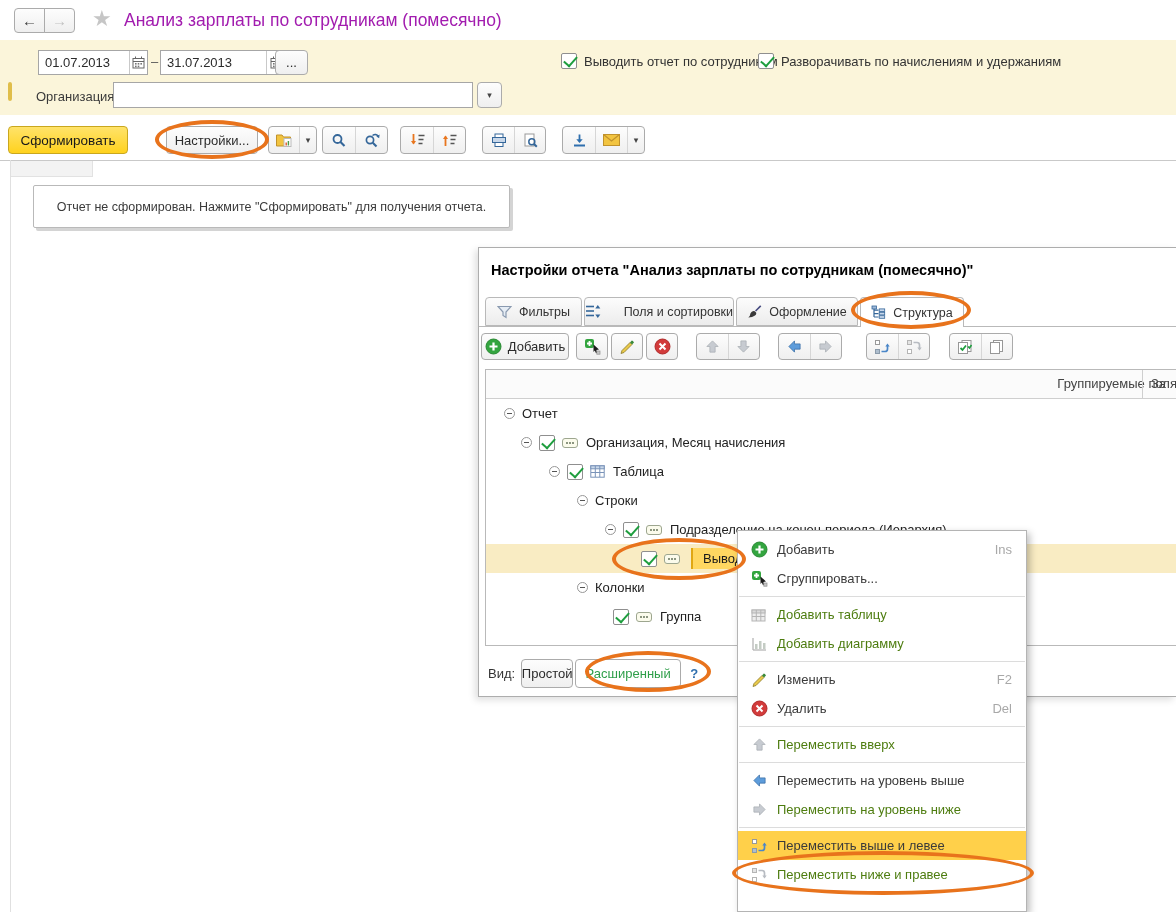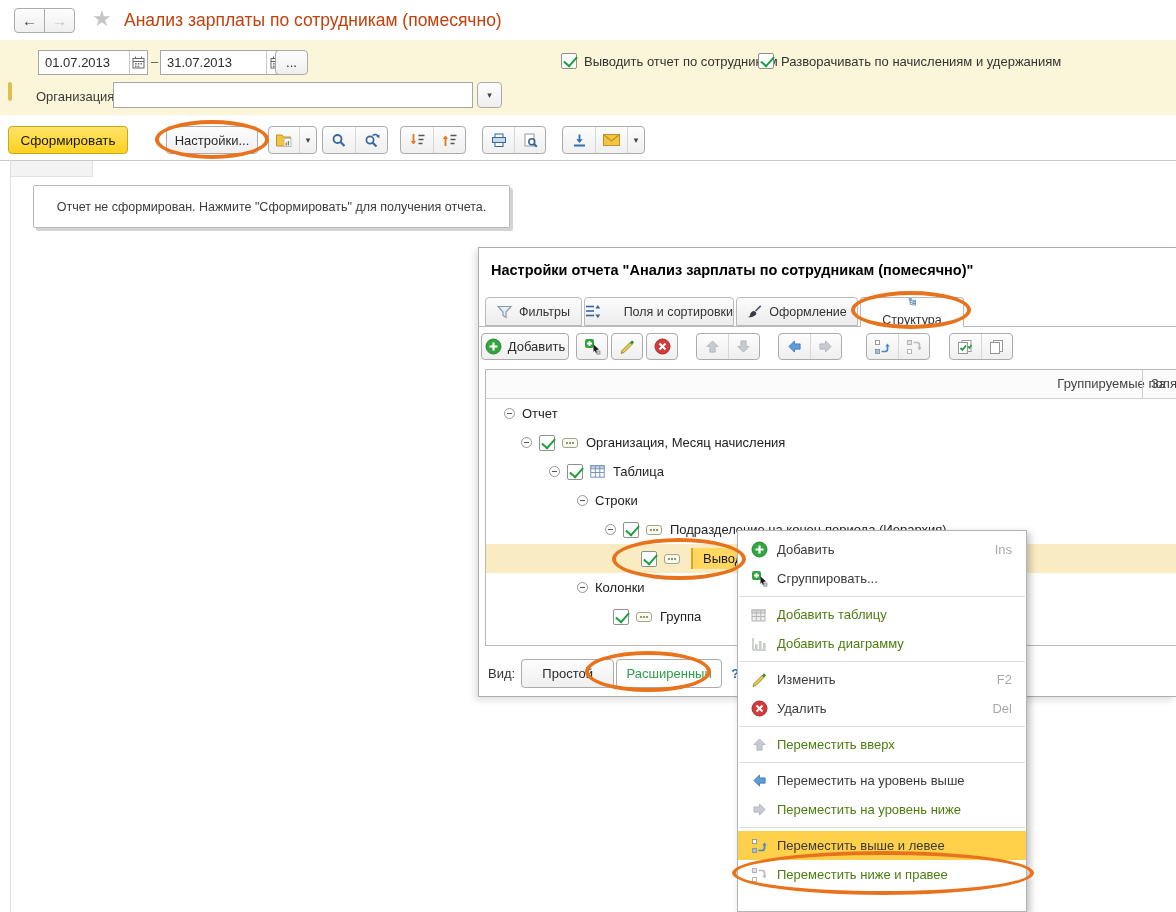--- a/index.html
+++ b/index.html
@@ -18,21 +18,21 @@
   .ibtn + .ibtn { border-left:1px solid #D6D6D6; }
   .dd { font-size:9px; color:#444; }
 
   
   .navgrp { left:14px; top:8px; display:flex; }
   .navbtn { width:31px; height:25px; display:flex; align-items:center; justify-content:center;
             background:linear-gradient(#FDFDFD,#EFEFEF); border:1px solid #ABABAB; font-size:15px; }
   .navbtn.back { border-radius:4px 0 0 4px; color:#3C3C3C; }
   .navbtn.fwd  { border-radius:0 4px 4px 0; margin-left:-1px; color:#C2C2C2; }
   .star { left:92px; top:6px; font-size:22px; color:#C6C6C6; }
-  .ptitle { left:124px; top:10px; font-size:17.5px; color:#c2410c; white-space:nowrap; }
+  .ptitle { left:124px; top:10px; font-size:17.5px; color:#a21caf; white-space:nowrap; }
 
   
   .fpanel { left:0; top:40px; width:1176px; height:75px; background:#FBF5DA; }
   .datefield { display:flex; align-items:stretch; background:#fff; border:1px solid #A6A6A6; height:25px; }
   .datefield input { border:0; outline:0; background:transparent; width:100%; padding:0 6px;
                      font:13px "Liberation Sans",sans-serif; color:#2B2B2B; }
   .calbtn { width:22px; display:flex; align-items:center; justify-content:center; border-left:1px solid #C9C9C9; background:#fff; }
   .chkrow { display:flex; align-items:center; gap:7px; height:18px; }
   .cb { width:16px; height:16px; border:1px solid #8F8F8F; border-radius:2px; background:#fff; position:relative; flex:none; }
   .cb.checked::after { content:""; position:absolute; left:2px; top:2px; width:11px; height:6px;
@@ -56,21 +56,21 @@
             justify-content:center; font-size:12.5px; color:#3A3A3A; z-index:1; }
 
   
   .dialog { left:478px; top:247px; width:698px; height:450px; background:#fff; border:1px solid #ADADAD;
             border-right:0; box-shadow:-3px 3px 7px rgba(0,0,0,.13); z-index:5; }
   .dtitle { left:12px; top:14px; font-size:14.5px; font-weight:bold; color:#000; white-space:nowrap; }
   .tabline { left:0; top:78px; width:100%; height:1px; background:#B9B9B9; }
   .dtab { position:absolute; top:49px; height:29px; display:flex; align-items:center; justify-content:center;
           gap:7px; background:linear-gradient(#FCFCFC,#ECECEC); border:1px solid #B9B9B9;
           border-radius:4px 4px 0 0; font-size:12.5px; color:#333; }
-  .dtab.active { height:30px; background:#fff; border-bottom:0; z-index:2;flex-direction:column; }
+  .dtab.active { height:30px; background:#fff; border-bottom:0; z-index:2; }
   .dtb { position:absolute; top:85px; height:27px; }
 
   
   .treebox { left:6px; top:121px; width:692px; height:277px; border:1px solid #B9B9B9; border-right:0; background:#fff; }
   .theader { height:29px; border-bottom:1px solid #CFCFCF; background:#FBFBFB; position:relative;
              line-height:28px; color:#444; }
   .theader .c1 { padding-left:9px;text-align:right; }
   .theader .c2 { position:absolute; left:656px; top:0; height:29px; border-left:1px solid #CFCFCF;
                  padding-left:8px; line-height:28px; width:36px; overflow:hidden; }
   .trow { height:29px; display:flex; align-items:center; color:#222; white-space:nowrap; }
@@ -81,21 +81,21 @@
   .ifld { width:16px; height:10px; border:1px solid #9DA68F; border-radius:3px; background:#FBFBEC;
           position:relative; flex:none; margin-right:8px; }
   .ifld::after { content:""; position:absolute; left:3px; top:3px; width:2px; height:2px; background:#8C9680;
                  box-shadow:3px 0 0 #8C9680, 6px 0 0 #8C9680; }
   .r0{padding-left:18px}.r1{padding-left:35px}.r2{padding-left:63px}.r3{padding-left:91px}
   .r4{padding-left:119px}.r5{padding-left:155px}.r6{padding-left:91px}.r7{padding-left:127px}
   .trow.selrow { background:#F9ECC3; }
   .selcell { background:#FFD761; border-left:2px solid #E0A713; padding:3px 10px; margin-left:3px; color:#1A1A1A; }
 
   .dfoot { position:absolute; left:9px; top:411px; height:29px; display:flex; align-items:center; }
-  .viewbtn { height:29px; width:93px; }
+  .viewbtn { height:29px; width:52px; }
   .advbtn { height:29px; width:106px; background:#fff; color:#2E9E49; margin-left:2px; }
   .help { color:#2F6FAE; font-weight:bold; margin-left:9px; }
 
   
   .cmenu { left:737px; top:530px; width:290px; height:382px; background:#fff; border:1px solid #B4B4B4;
            box-shadow:3px 3px 7px rgba(0,0,0,.25); z-index:10; padding-top:4px; overflow:hidden; }
   .mi { height:29px; display:flex; align-items:center; padding:0 14px 0 12px; color:#3A3A3A; }
   .mi .mico { width:18px; display:flex; justify-content:center; flex:none; margin-right:9px; }
   .mi .mlabel { flex:1; white-space:nowrap; }
   .mi .msc { color:#A8A8A8; }

